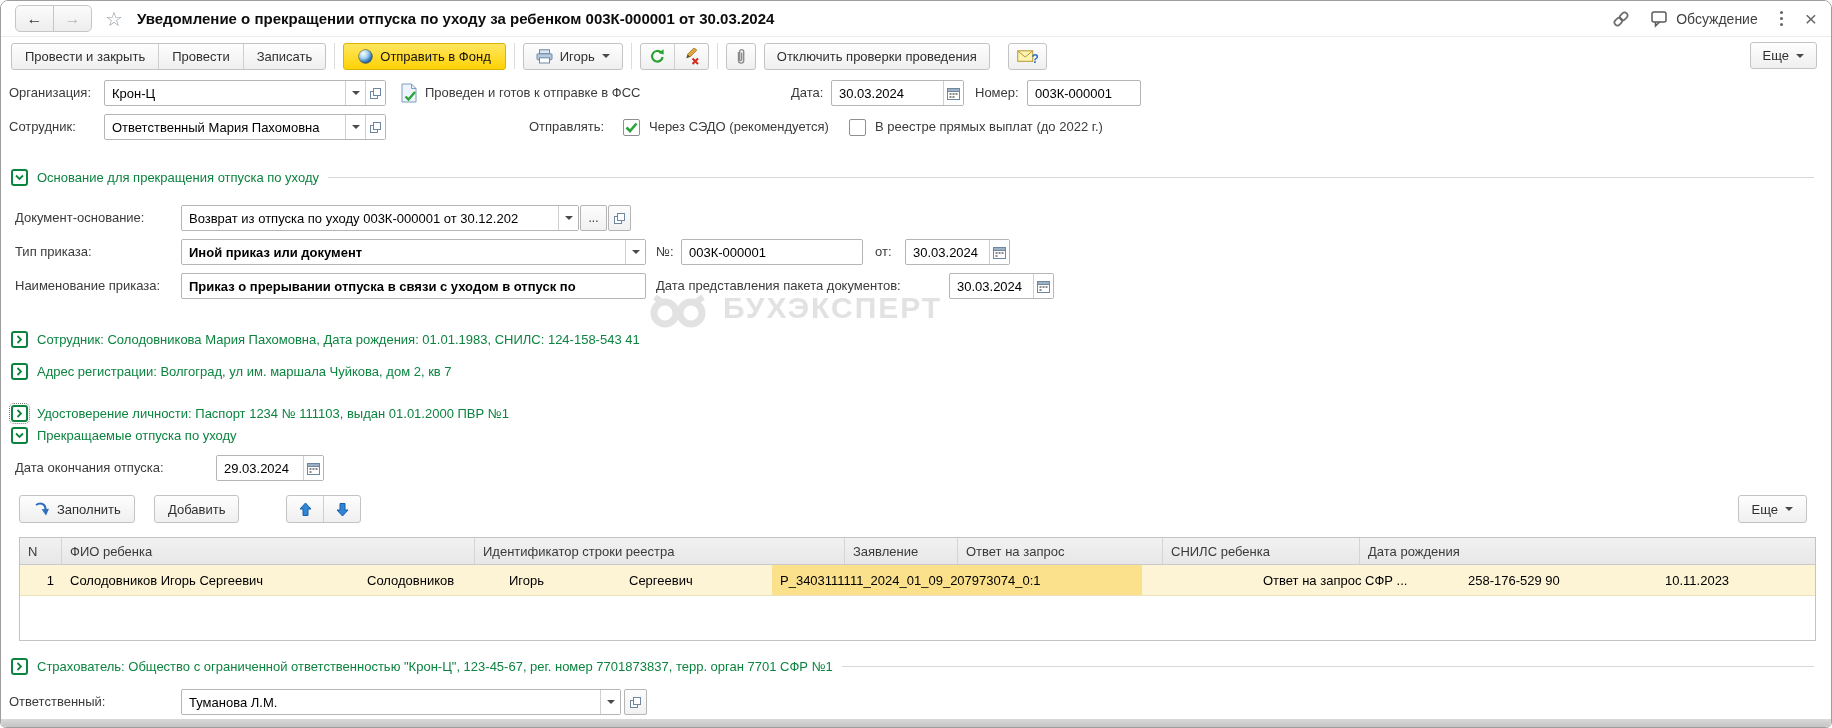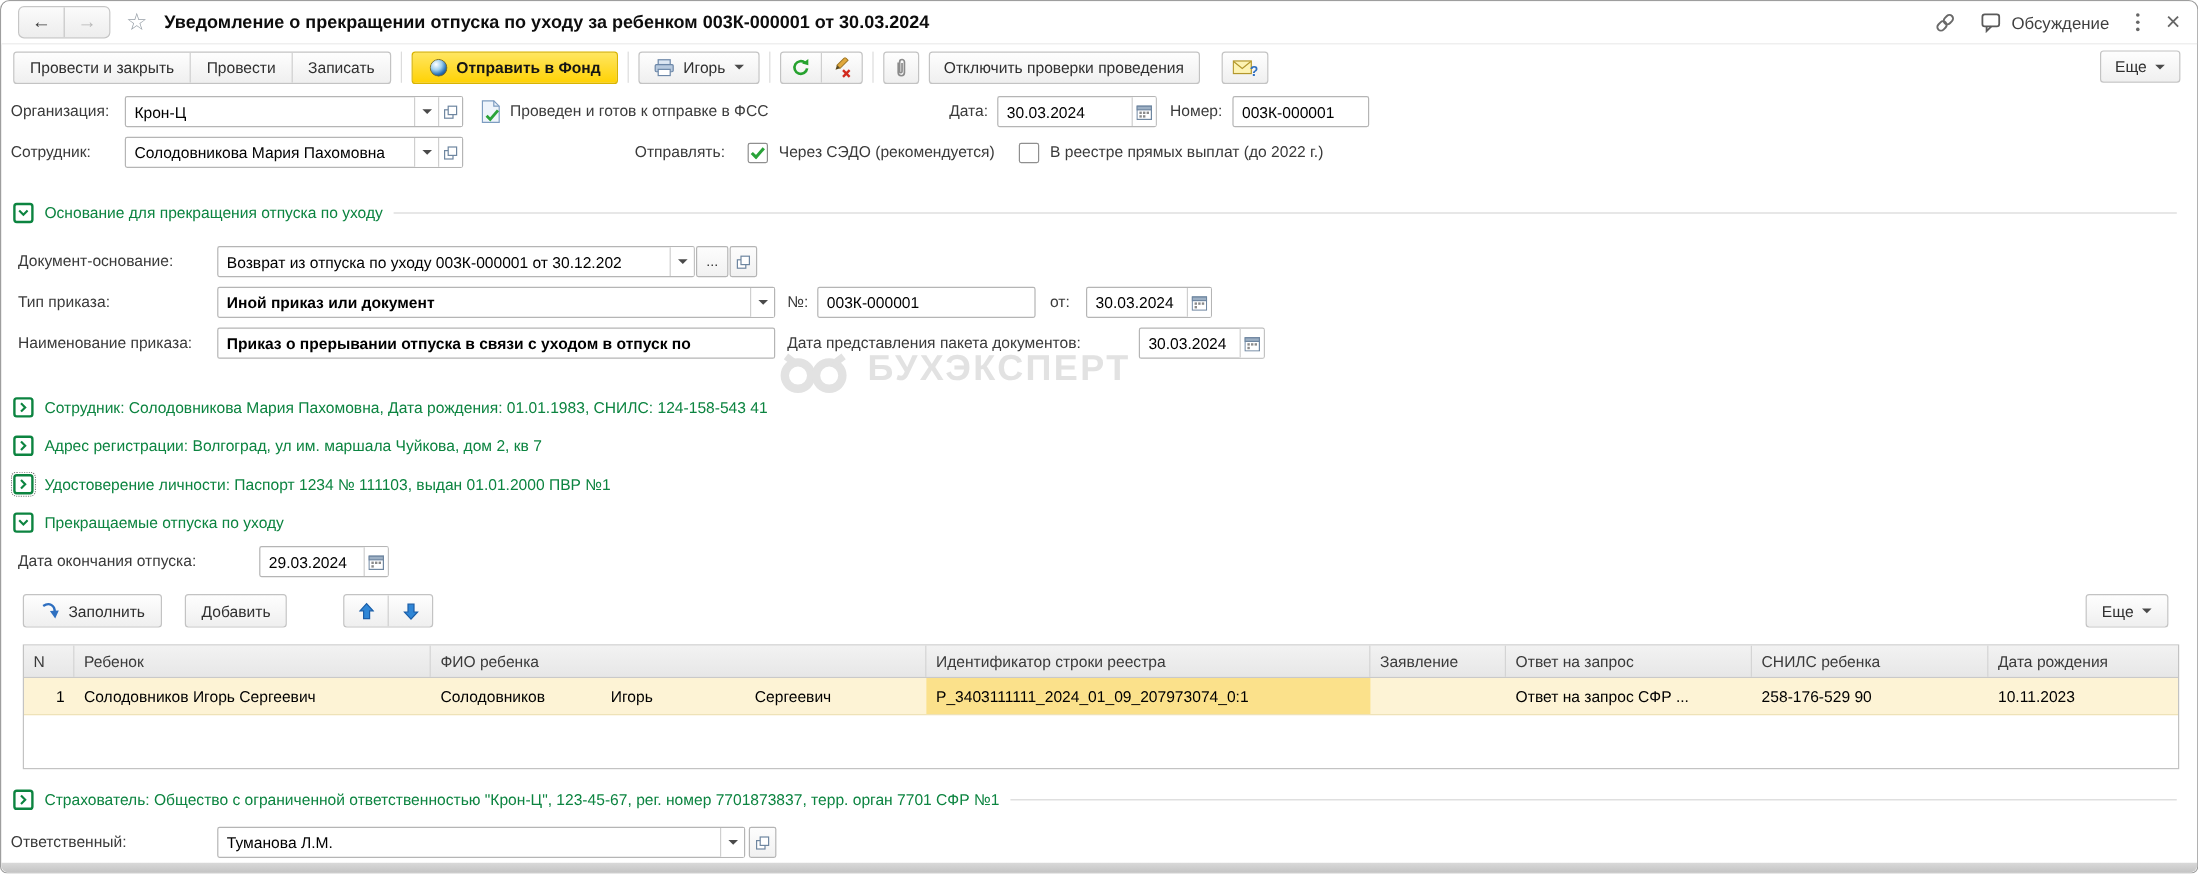--- a/index.html
+++ b/index.html
@@ -32,21 +32,21 @@
     display:flex; align-items:center; padding:0 10px; box-sizing:border-box; }
   .tgroup { display:flex; border:1px solid #c3c3c3; border-radius:3px; overflow:hidden;
     background:linear-gradient(#fefefe,#efefef); height:27px; box-sizing:border-box; }
   .tseg { padding:0 13px; display:flex; align-items:center; gap:6px; font-size:13px; color:#2f2f2f; }
   .tseg + .tseg { border-left:1px solid #cfcfcf;text-align:right; }
   .tbtn { height:27px; padding:0 12px; display:inline-flex; align-items:center; gap:7px;
     background:linear-gradient(#fefefe,#efefef); border:1px solid #c3c3c3; border-radius:3px;
     font-size:13px; color:#2f2f2f; box-sizing:border-box; white-space:nowrap; }
   .tbtn.iconic { padding:0 8px; }
   .tbtn.primary { background:linear-gradient(#ffe661,#ffd204); border-color:#d9b400;
-    font-weight:bold; color:#141414; padding:0 14px; }
+    font-weight:normal; color:#141414; padding:0 14px; }
   .tsep { width:1px; height:26px; background:#dcdcdc; margin:0 8px; flex:0 0 auto; }
   .gap8 { width:8px; } .gap18 { width:18px; }
   .caret { width:0; height:0; border-left:4px solid transparent; border-right:4px solid transparent;
     border-top:4px solid #4a4a4a; display:inline-block; }
   .more-top { position:absolute; right:14px; top:4px; }
   .sphere { width:15px; height:15px; border-radius:50%; flex:0 0 auto; }
 
   
   .f-label { position:absolute; height:26px; line-height:26px; font-size:13px; color:#3a3a3a; white-space:nowrap; }
   .inp { position:absolute; height:26px; border:1px solid #b5b5b5; border-radius:2px; background:#fff;
@@ -266,21 +266,21 @@
       </svg>
     </div>
   </div>
   <span class="f-label" style="left:974px; top:79px;">Номер:</span>
   <div class="inp" style="left:1026px; top:79px; width:114px;">
     <div class="val">003К-000001</div>
   </div>
 
   <span class="f-label" style="left:8px; top:113px;">Сотрудник:</span>
   <div class="inp" style="left:103px; top:113px; width:282px;">
-    <div class="val">Солодовникова Мария Пахомовна</div>
+    <div class="val">Ответственный Мария Пахомовна</div>
     <div class="seg">
         <span class="caret"></span>
       </div>
     <div class="seg">
       <svg width="13" height="13" viewBox="0 0 13 13">
         <rect x="1.5" y="4.5" width="7" height="7" fill="#fff" stroke="#6e86a0"></rect>
         <rect x="4.5" y="1.5" width="7" height="7" fill="#fff" stroke="#6e86a0"></rect>
       </svg>
     </div>
   </div>
@@ -379,21 +379,21 @@
     <span class="gtitle">Сотрудник: Солодовникова Мария Пахомовна, Дата рождения: 01.01.1983, СНИЛС: 124-158-543 41</span>
   </div>
   <div class="ghead" style="left:10px; top:361px;">
     <div class="gbox">
       <svg width="7" height="9" viewBox="0 0 7 9">
           <path d="M1.5 1 L5 4.5 L1.5 8" stroke="#0c8440" stroke-width="1.8" fill="none"></path>
         </svg>
     </div>
     <span class="gtitle">Адрес регистрации: Волгоград, ул им. маршала Чуйкова, дом 2, кв 7</span>
   </div>
-  <div class="ghead" style="left:10px; top:393px;">
+  <div class="ghead" style="left:10px; top:403px;">
     <div class="gbox dotted">
       <svg width="7" height="9" viewBox="0 0 7 9">
           <path d="M1.5 1 L5 4.5 L1.5 8" stroke="#0c8440" stroke-width="1.8" fill="none"></path>
         </svg>
     </div>
     <span class="gtitle">Удостоверение личности: Паспорт 1234 № 111103, выдан 01.01.2000 ПВР №1</span>
   </div>
 
   <div class="ghead" style="left:10px; top:425px;">
     <div class="gbox">
@@ -444,21 +444,20 @@
     </div>
   </div>
   <button class="fbtn" style="right:24px; top:494px; position:absolute;">
     <span>Еще</span>
       <span class="caret"></span>
   </button>
 
   <div class="tbl">
     <div class="thead">
       <div class="th c0">N</div>
-      <div class="th c1">Ребенок</div>
       <div class="th c2">ФИО ребенка</div>
       <div class="th c3">Идентификатор строки реестра</div>
       <div class="th c4">Заявление</div>
       <div class="th c5">Ответ на запрос</div>
       <div class="th c6">СНИЛС ребенка</div>
       <div class="th c7">Дата рождения</div>
     </div>
     <div class="trow">
       <div class="td c0">1</div>
       <div class="td c1">Солодовников Игорь Сергеевич</div>

